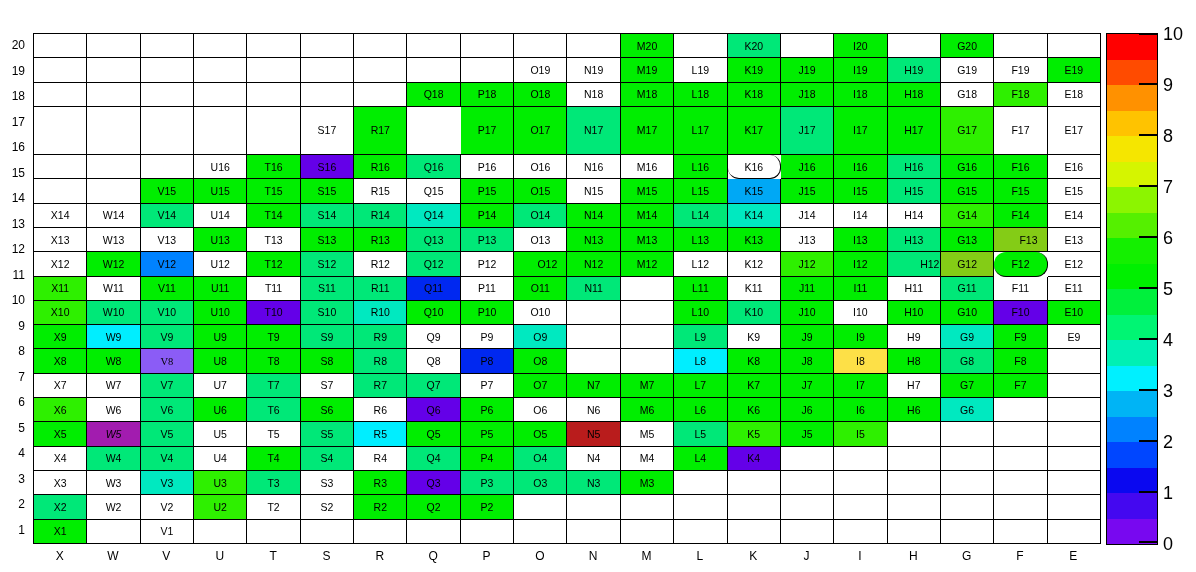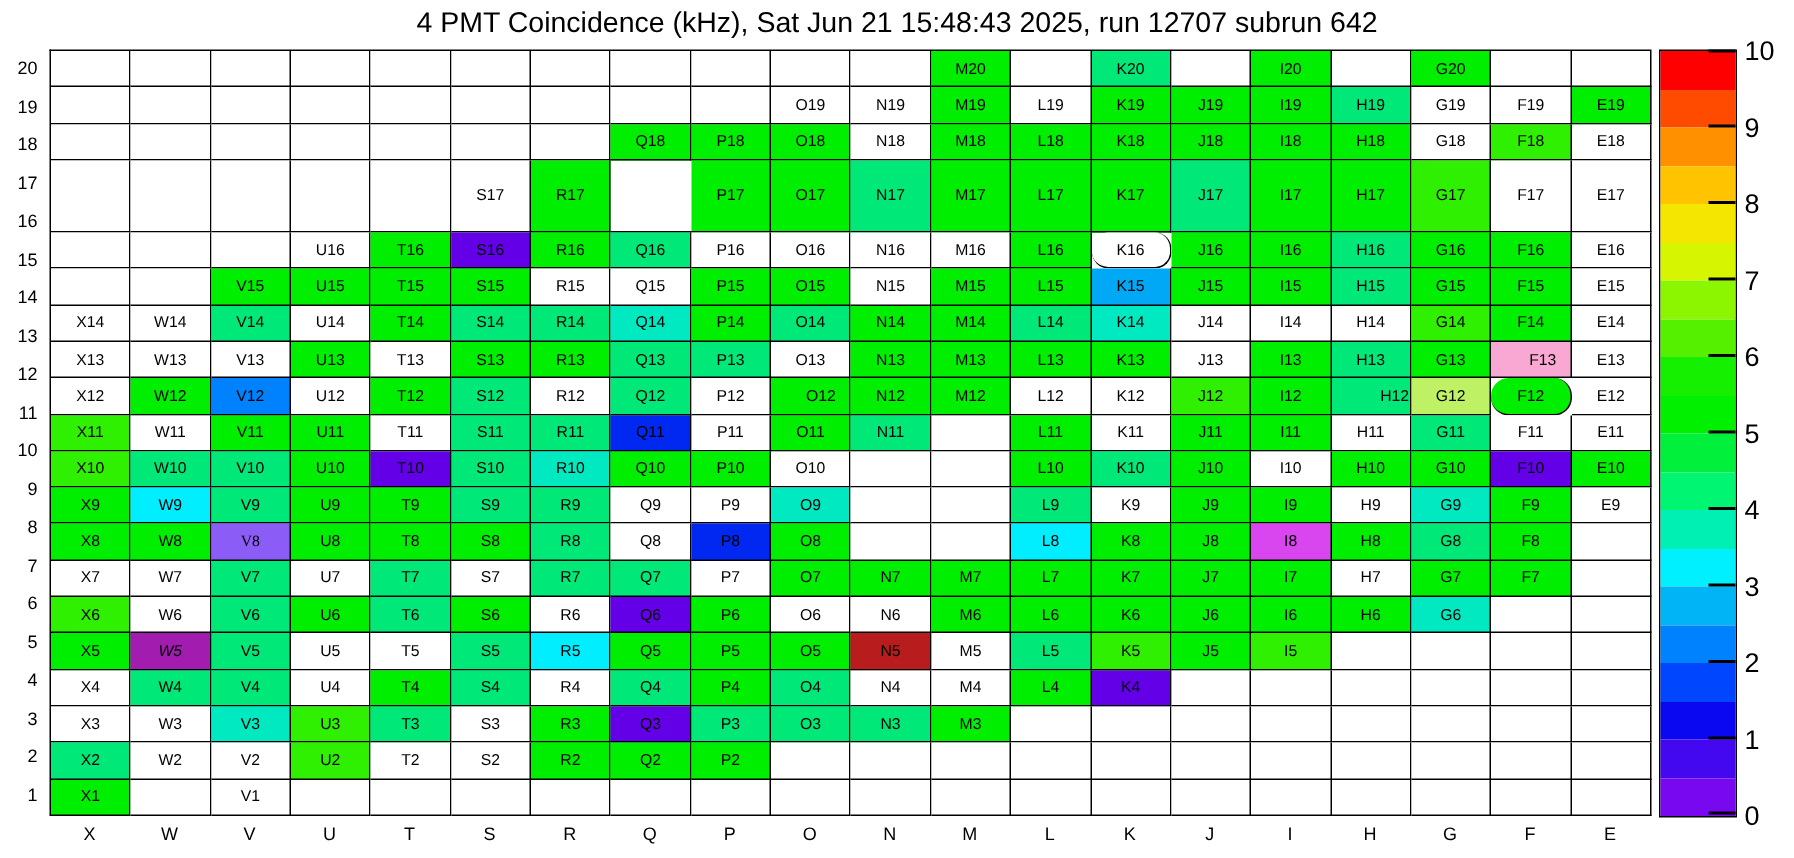--- a/index.html
+++ b/index.html
@@ -38,21 +38,20 @@
   .cb-tickline { position:absolute; left:1139px; width:18px; height:2px; background:#000; }
   .cb-num {
     position:absolute; left:1163px; width:30px; height:20px; font-size:18px; line-height:20px;
     text-align:left;
   }
 </style>
 </head>
 <body>
 
 <div id="canvas">
-  <div id="title">4 PMT Coincidence (kHz), Sat Jun 21 15:48:43 2025, run 12707 subrun 642</div>
   <div id="row-labels">
       <div class="row-label" style="top: 0px;">20</div>
       <div class="row-label" style="top: 25.5px;">19</div>
       <div class="row-label" style="top: 51px;">18</div>
       <div class="row-label" style="top: 76.5px;">17</div>
       <div class="row-label" style="top: 102px;">16</div>
       <div class="row-label" style="top: 127.5px;">15</div>
       <div class="row-label" style="top: 153px;">14</div>
       <div class="row-label" style="top: 178.5px;">13</div>
       <div class="row-label" style="top: 204px;">12</div>
@@ -220,40 +219,40 @@
       <div class="cell" style="background: rgb(0, 232, 120);">P13</div>
       <div class="cell" style="background: rgb(255, 255, 255);">O13</div>
       <div class="cell" style="background: rgb(0, 238, 0);">N13</div>
       <div class="cell" style="background: rgb(0, 238, 0);">M13</div>
       <div class="cell" style="background: rgb(0, 238, 0);">L13</div>
       <div class="cell" style="background: rgb(0, 238, 0);">K13</div>
       <div class="cell" style="background: rgb(255, 255, 255);">J13</div>
       <div class="cell" style="background: rgb(0, 238, 0);">I13</div>
       <div class="cell" style="background: rgb(0, 232, 120);">H13</div>
       <div class="cell" style="background: rgb(0, 238, 0);">G13</div>
-      <div class="cell" style="background: #f9a8d4; padding-left: 16px;">F13</div>
+      <div class="cell" style="background: #84cc16; padding-left: 16px;">F13</div>
       <div class="cell" style="background: rgb(255, 255, 255);">E13</div>
       <div class="cell" style="background: rgb(255, 255, 255);">X12</div>
       <div class="cell" style="background: rgb(0, 238, 0);">W12</div>
       <div class="cell" style="background: rgb(0, 130, 255);">V12</div>
       <div class="cell" style="background: rgb(255, 255, 255);">U12</div>
       <div class="cell" style="background: rgb(0, 238, 0);">T12</div>
       <div class="cell" style="background: rgb(0, 232, 120);">S12</div>
       <div class="cell" style="background: rgb(255, 255, 255);">R12</div>
       <div class="cell" style="background: rgb(0, 232, 120);">Q12</div>
       <div class="cell" style="background: rgb(255, 255, 255);">P12</div>
       <div class="cell" style="background: rgb(0, 238, 0); padding-left: 14px;">O12</div>
       <div class="cell" style="background: rgb(0, 238, 0);">N12</div>
       <div class="cell" style="background: rgb(0, 238, 0);">M12</div>
       <div class="cell" style="background: rgb(255, 255, 255);">L12</div>
       <div class="cell" style="background: rgb(255, 255, 255);">K12</div>
       <div class="cell" style="background: rgb(46, 240, 0);">J12</div>
       <div class="cell" style="background: rgb(0, 238, 0);">I12</div>
       <div class="cell" style="background: rgb(0, 232, 120); padding-left: 32px;">H12</div>
-      <div class="cell" style="background: #bef264; text-align: center;">G12</div>
+      <div class="cell" style="background: #84cc16; text-align: center;">G12</div>
       <div class="cell" style="background: rgb(0, 238, 0); border-radius: 12px;">F12</div>
       <div class="cell" style="background: rgb(255, 255, 255);">E12</div>
       <div class="cell" style="background: rgb(46, 240, 0);">X11</div>
       <div class="cell" style="background: rgb(255, 255, 255);">W11</div>
       <div class="cell" style="background: rgb(0, 238, 0);">V11</div>
       <div class="cell" style="background: rgb(0, 238, 0);">U11</div>
       <div class="cell" style="background: rgb(255, 255, 255);">T11</div>
       <div class="cell" style="background: rgb(0, 232, 120);">S11</div>
       <div class="cell" style="background: rgb(0, 232, 120);">R11</div>
       <div class="cell" style="background: rgb(0, 40, 240);">Q11</div>
@@ -317,21 +316,21 @@
       <div class="cell" style="background: rgb(0, 238, 0);">S8</div>
       <div class="cell" style="background: rgb(0, 232, 120);">R8</div>
       <div class="cell" style="background: rgb(255, 255, 255);">Q8</div>
       <div class="cell" style="background: rgb(0, 40, 240);">P8</div>
       <div class="cell" style="background: rgb(0, 238, 0);">O8</div>
       <div class="cell" style="background: rgb(255, 255, 255);"></div>
       <div class="cell" style="background: rgb(255, 255, 255);"></div>
       <div class="cell" style="background: rgb(0, 238, 255);">L8</div>
       <div class="cell" style="background: rgb(0, 238, 0);">K8</div>
       <div class="cell" style="background: rgb(0, 238, 0);">J8</div>
-      <div class="cell" style="background: #d946ef;">I8</div>
+      <div class="cell" style="background: #fde047;">I8</div>
       <div class="cell" style="background: rgb(0, 238, 0);">H8</div>
       <div class="cell" style="background: rgb(0, 232, 120);">G8</div>
       <div class="cell" style="background: rgb(0, 238, 0);">F8</div>
       <div class="cell" style="background: rgb(255, 255, 255);"></div>
       <div class="cell" style="background: rgb(255, 255, 255);">X7</div>
       <div class="cell" style="background: rgb(255, 255, 255);">W7</div>
       <div class="cell" style="background: rgb(0, 232, 120);">V7</div>
       <div class="cell" style="background: rgb(255, 255, 255);">U7</div>
       <div class="cell" style="background: rgb(0, 232, 120);">T7</div>
       <div class="cell" style="background: rgb(255, 255, 255);">S7</div>

